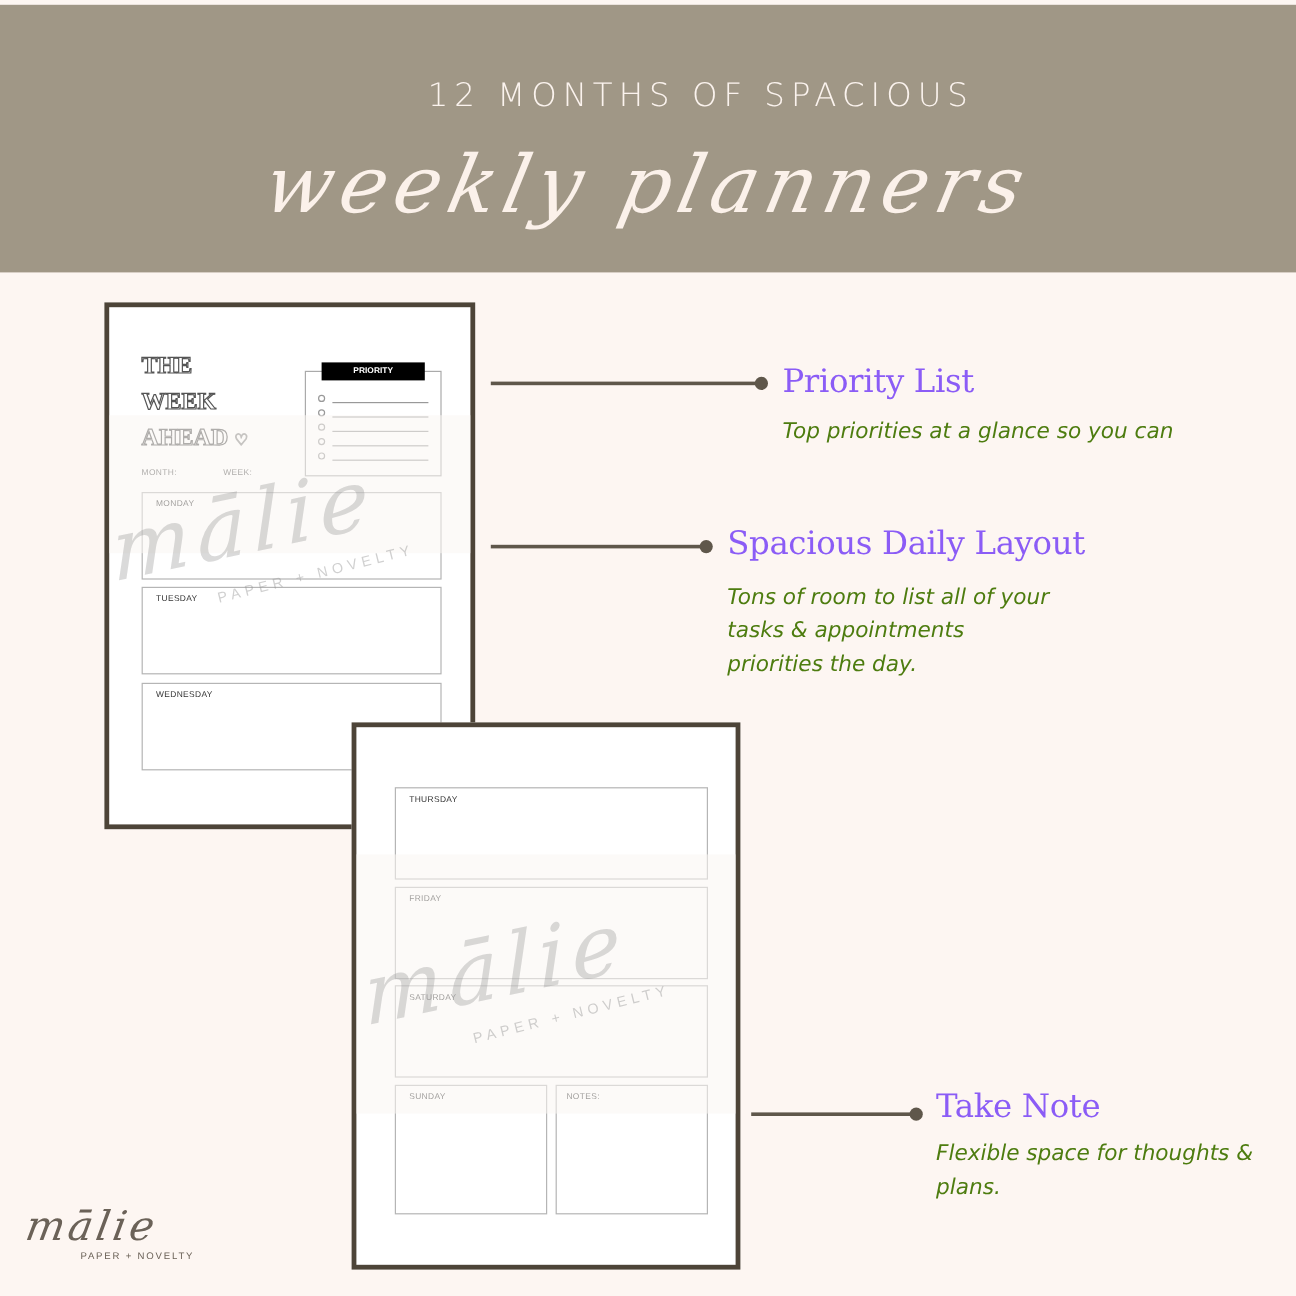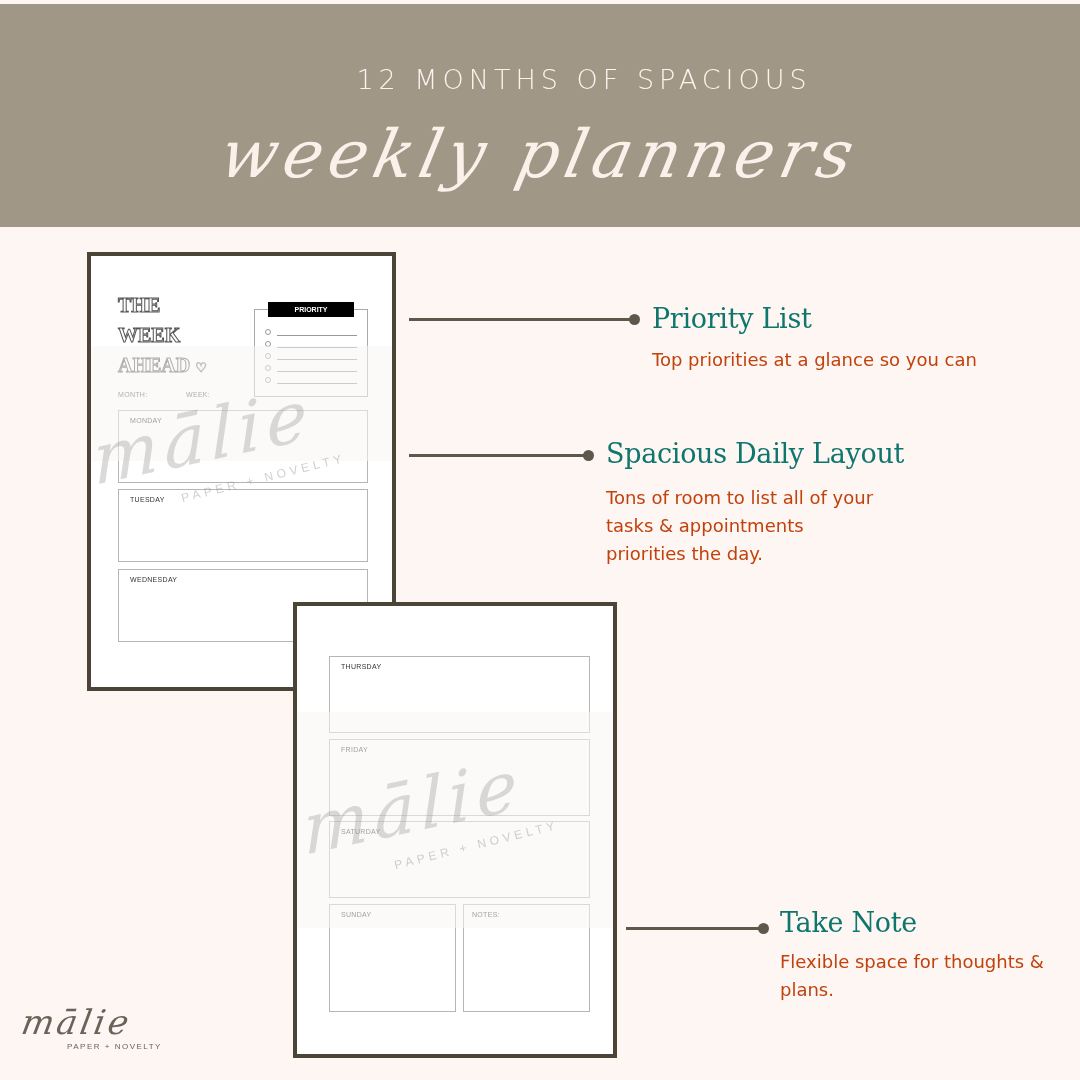--- a/index.html
+++ b/index.html
@@ -77,25 +77,25 @@
       position: absolute; font-size: 12px; color: rgba(150,150,150,0.45);
       letter-spacing: 4px; transform: rotate(-14deg); white-space: nowrap;
     }
     .connector { position: absolute; height: 3px; background: #5f574b; }
     .connector .end {
       position: absolute; right: -5px; top: -4px; width: 11px; height: 11px;
       border-radius: 50%; background: #5f574b;
     }
     .feature-title {
       position: absolute; font-family: "DejaVu Serif", serif; font-size: 27px;
-      color: #0f766e; white-space: nowrap; letter-spacing: -0.3px;
+      color: #8b5cf6; white-space: nowrap; letter-spacing: -0.3px;
     }
     .feature-desc {
       position: absolute; font-family: "DejaVu Sans", sans-serif; font-size: 18px;
-      color: #c2410c; line-height: 28px;
+      color: #4d7c0f; line-height: 28px; font-style: italic;
     }
     .logo-script {
       position: absolute; left: 22px; top: 1002px; font-family: "DejaVu Serif", serif;
       font-style: italic; font-size: 34px; color: #6b6258; letter-spacing: 3px;
       transform: skewX(-10deg);
     }
     .logo-sub {
       position: absolute; left: 67px; top: 1042px; font-size: 8px; color: #6b6258; letter-spacing: 1.5px;
     }
   </style>

